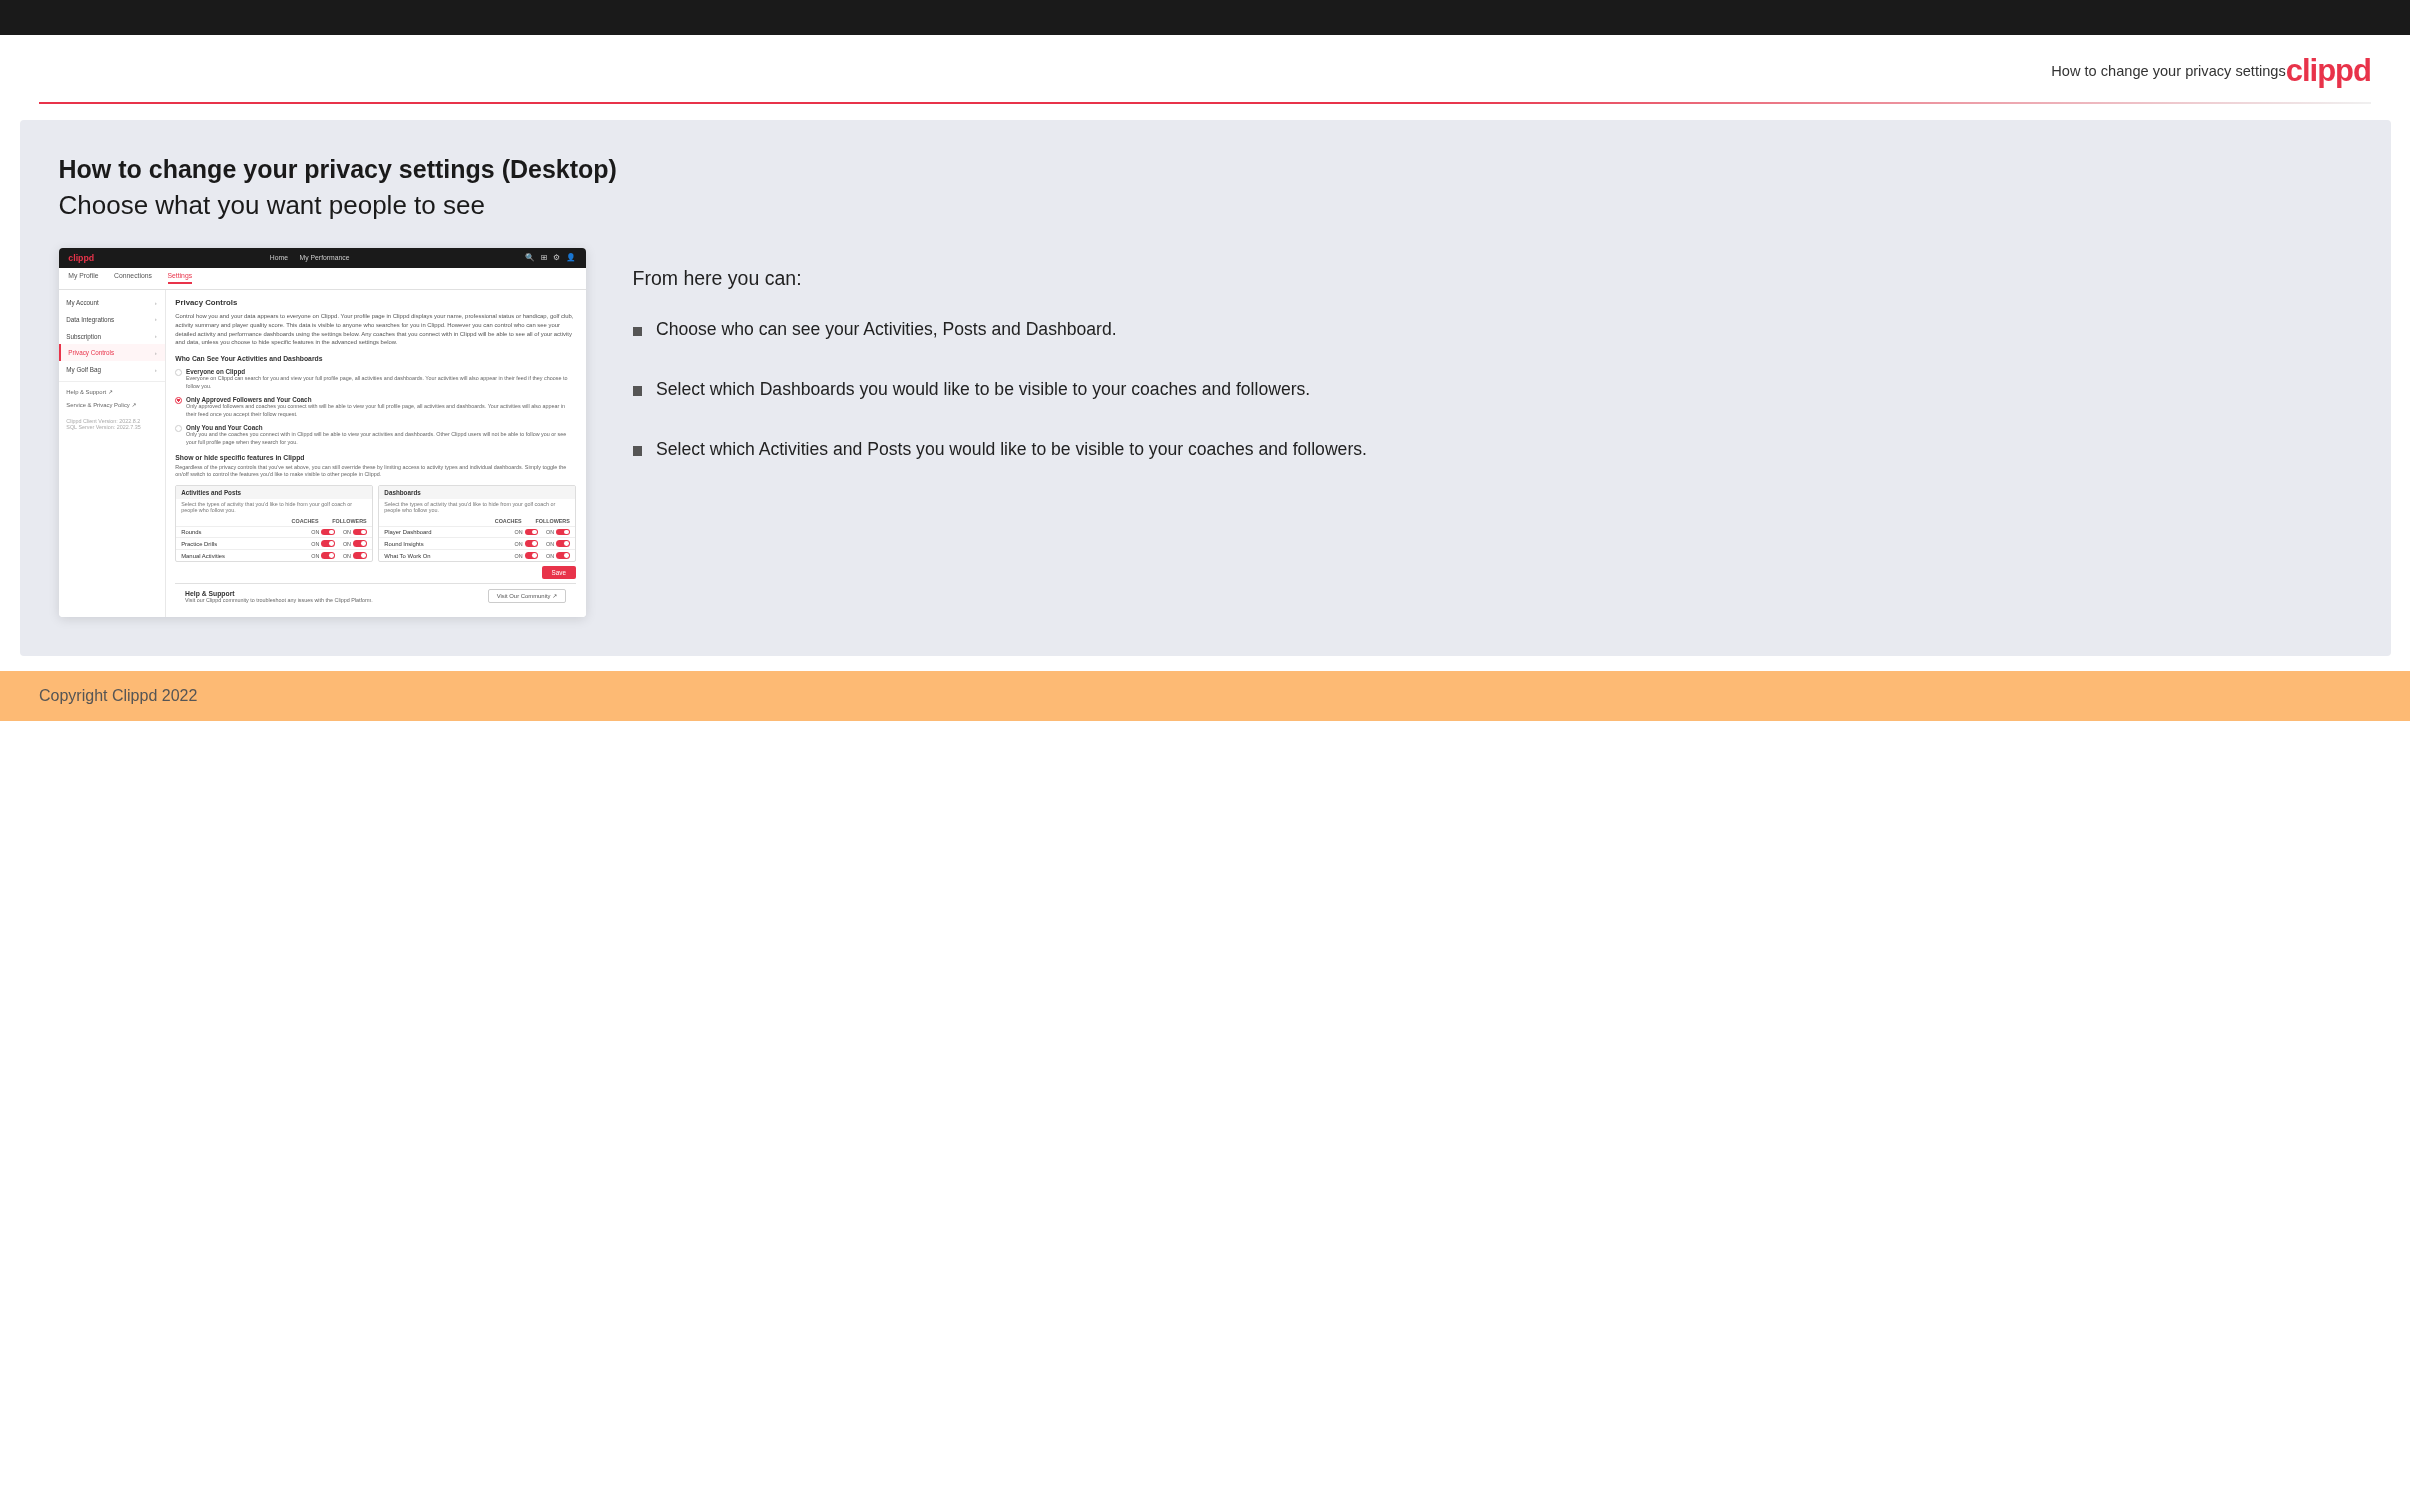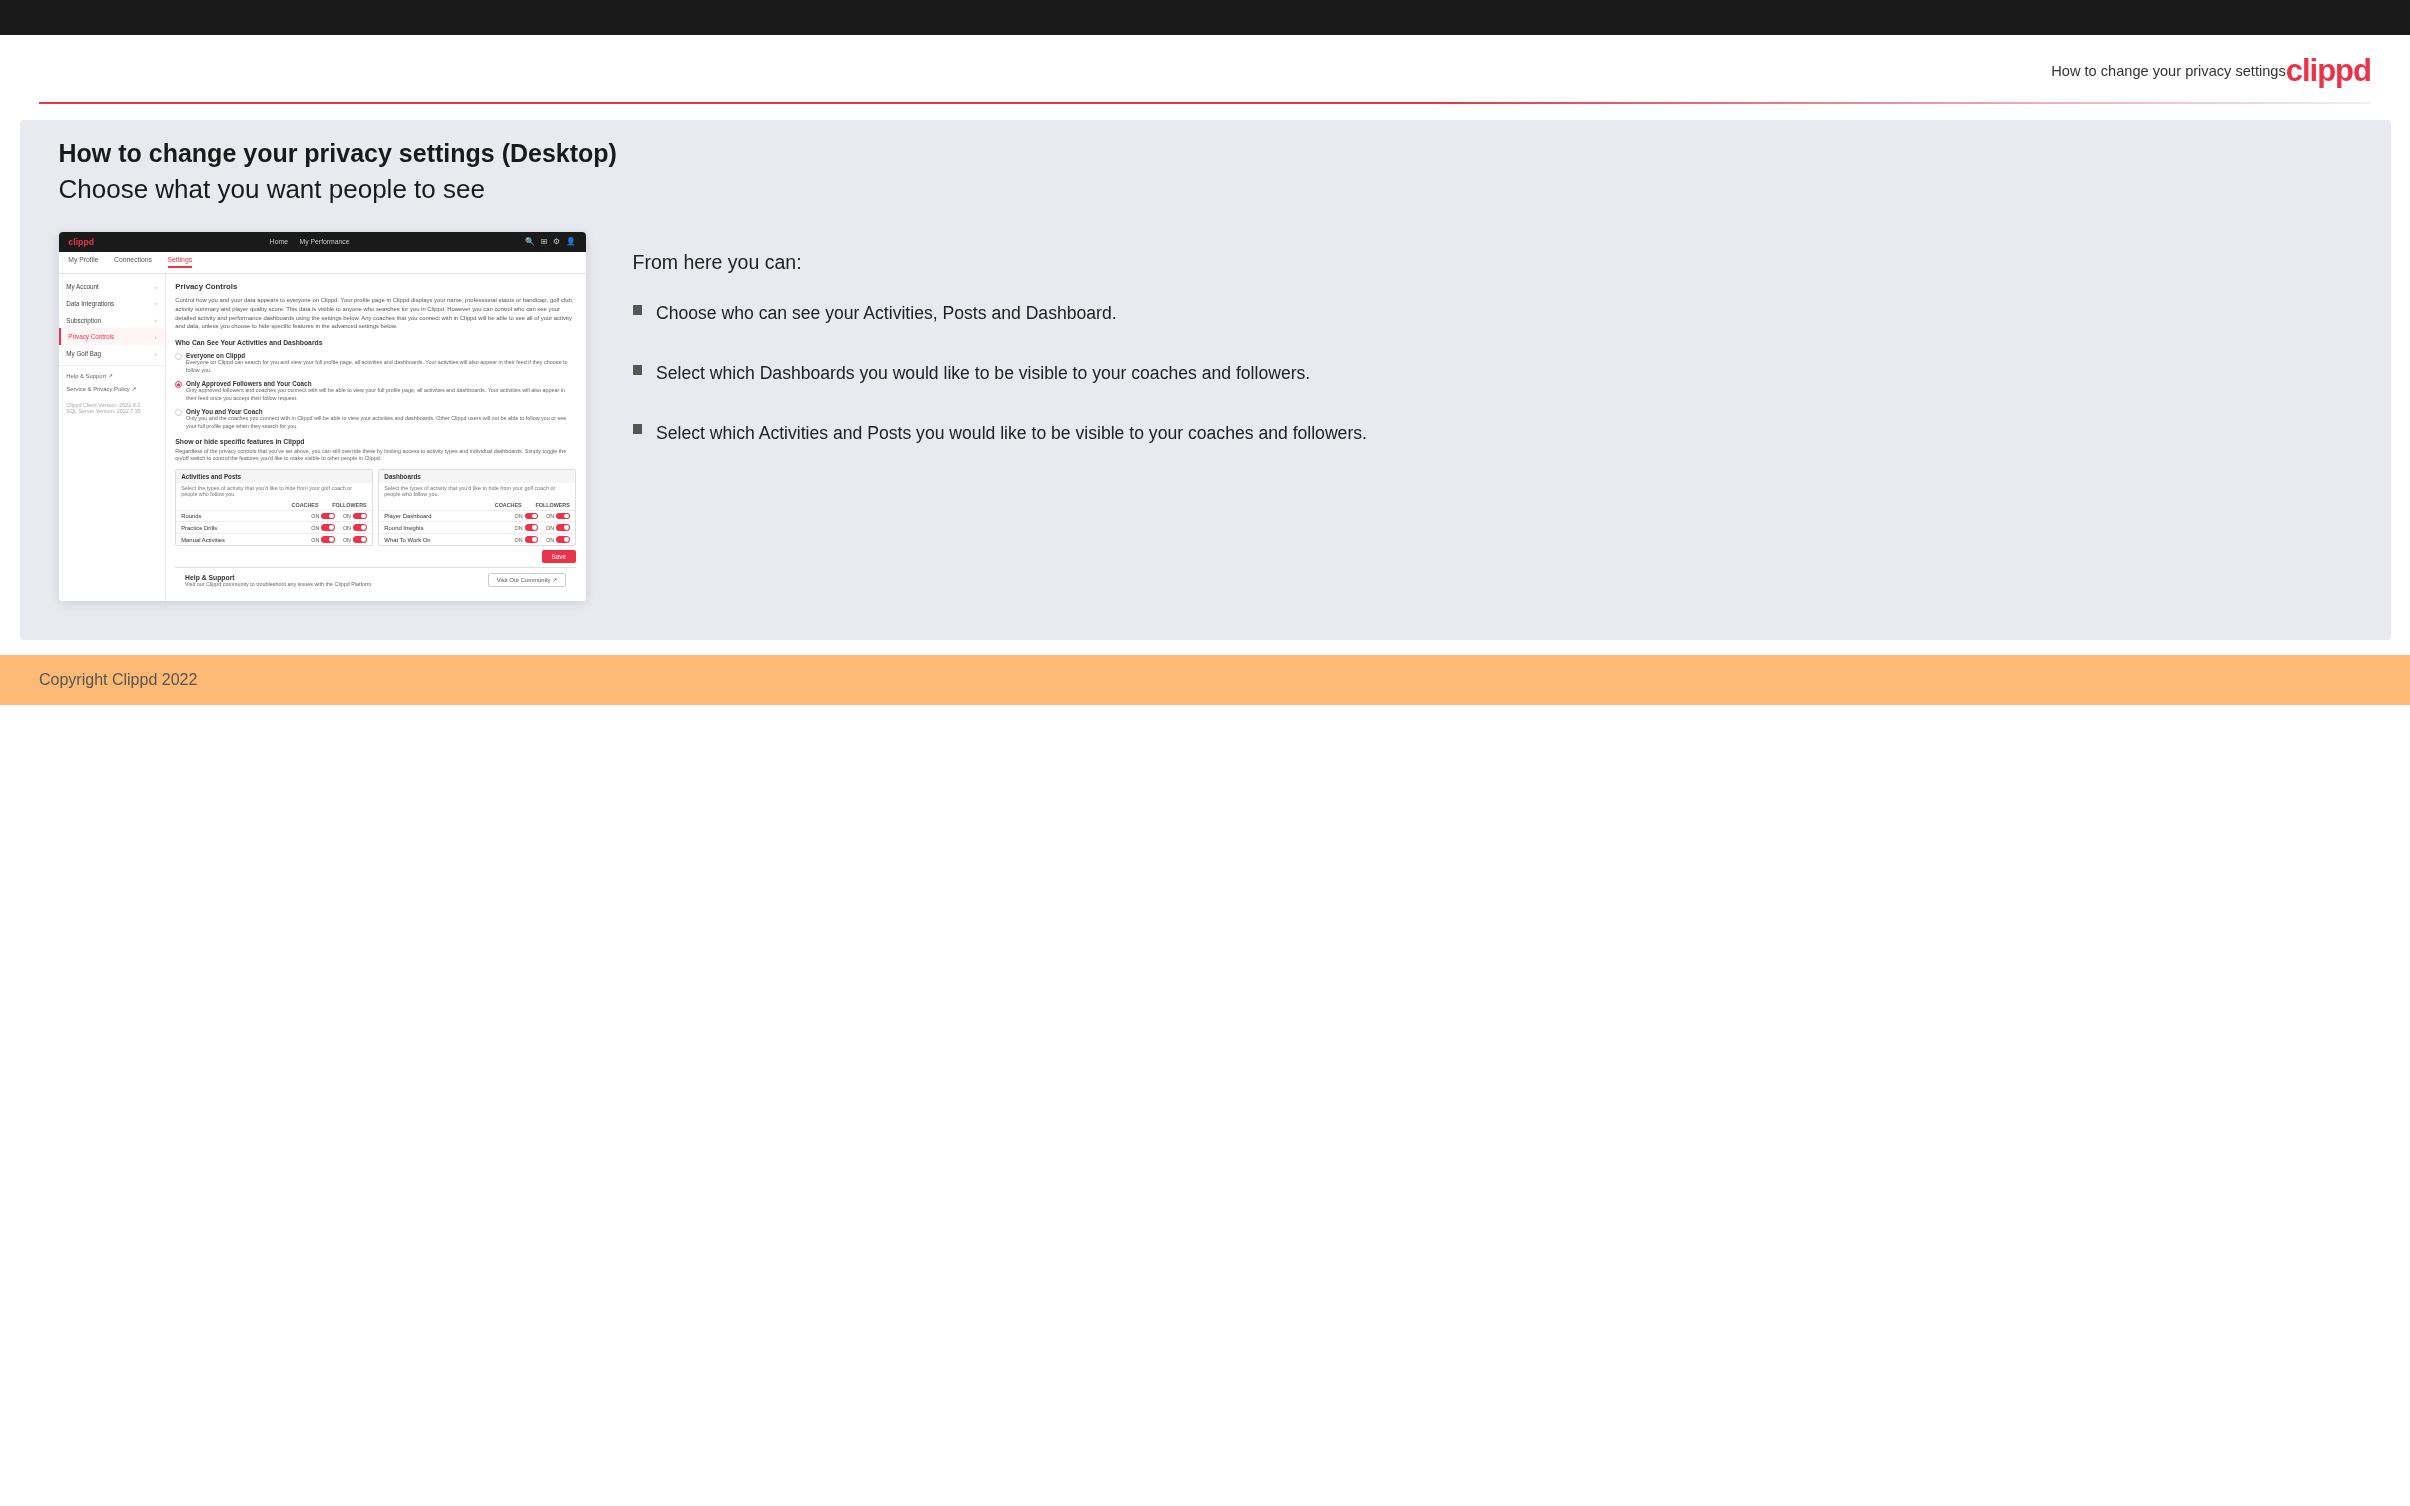--- a/index.html
+++ b/index.html
@@ -35,21 +35,21 @@
     .header-divider {
       height: 2px;
       background: linear-gradient(to right, #e8334a 60%, #f0f0f0 100%);
       margin: 0 39px;
     }
 
     
     .main-content {
       background: #e8eaf0;
       margin: 15.6px 19.5px;
-      padding: 19px 39px 39px 39px;
+      padding: 35px 39px 39px 39px;
       border-radius: 3.9px;
     }
 
     .page-heading {
       font-size: 25px;
       font-weight: 800;
       color: #1a1a1a;
       margin-bottom: 5.9px;
     }
     .page-subheading {
@@ -251,21 +251,21 @@
       margin-bottom: 27px;
     }
     .bullet-list {
       list-style: none;
       display: flex;
       flex-direction: column;
       gap: 35px;
     }
     .bullet-item {
       display: flex;
-      align-items: flex-start;
+      align-items: center;
       gap: 13.7px;
     }
     .bullet-square {
       width: 9.8px; height: 9.8px;
       background: #555;
       margin-top: 3.9px;
       flex-shrink: 0;
     }
     .bullet-text {
       font-size: 17.6px;

